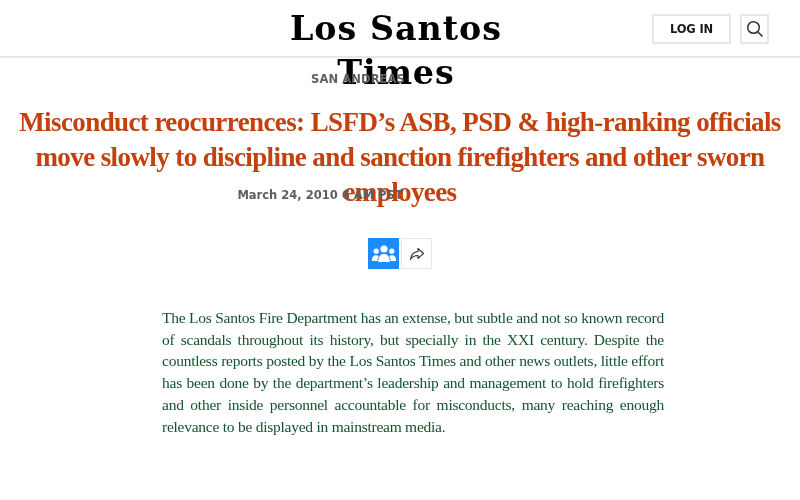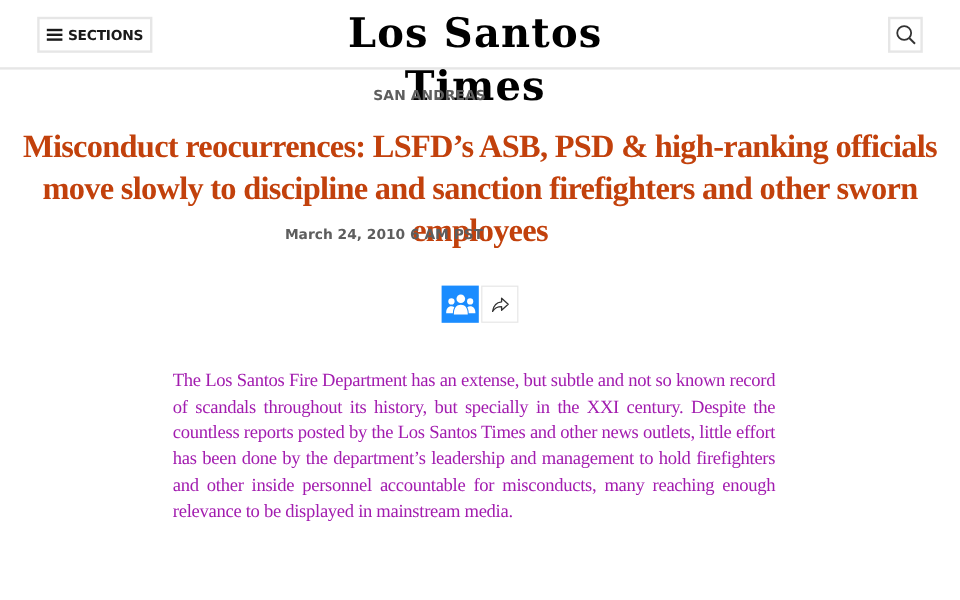--- a/index.html
+++ b/index.html
@@ -62,40 +62,33 @@
     .share-people {
       width: 31px; height: 31px; background: #1a8cff;
       display: flex; align-items: center; justify-content: center; cursor: pointer;
     }
     .share-forward {
       width: 31px; height: 31px; border: 1px solid #e6e6e6; background: #fff;
       display: flex; align-items: center; justify-content: center; cursor: pointer;
     }
 
     .article-body {
-      position: absolute; left: 144px; top: 307px; width: 502px;
+      position: absolute; left: 162px; top: 307px; width: 502px;
       font-family: "Liberation Serif", serif; font-size: 15.5px; line-height: 21.7px;
-      color: #a21caf; text-align: justify; letter-spacing: -0.25px;
+      color: #14532d; text-align: justify; letter-spacing: -0.25px;
     }
   </style>
 </head>
 <body>
 
 <header class="header">
-  <div class="sections-btn">
-    <span class="hamburger">
-        <span></span>
-        <span></span>
-        <span></span>
-      </span>
-    <span>SECTIONS</span>
-  </div>
 
   <div class="masthead">Los Santos Times</div>
 
+  <div class="login-btn">LOG IN</div>
 
   <div class="search-btn">
     <svg width="18" height="18" viewBox="0 0 18 18">
       <circle cx="7.5" cy="7.5" r="5.8" fill="none" stroke="#333" stroke-width="1.5"></circle>
       <line x1="11.7" y1="11.7" x2="16.5" y2="16.5" stroke="#333" stroke-width="1.6"></line>
     </svg>
   </div>
 </header>
 
 <div class="section-label">SAN ANDREAS</div>

